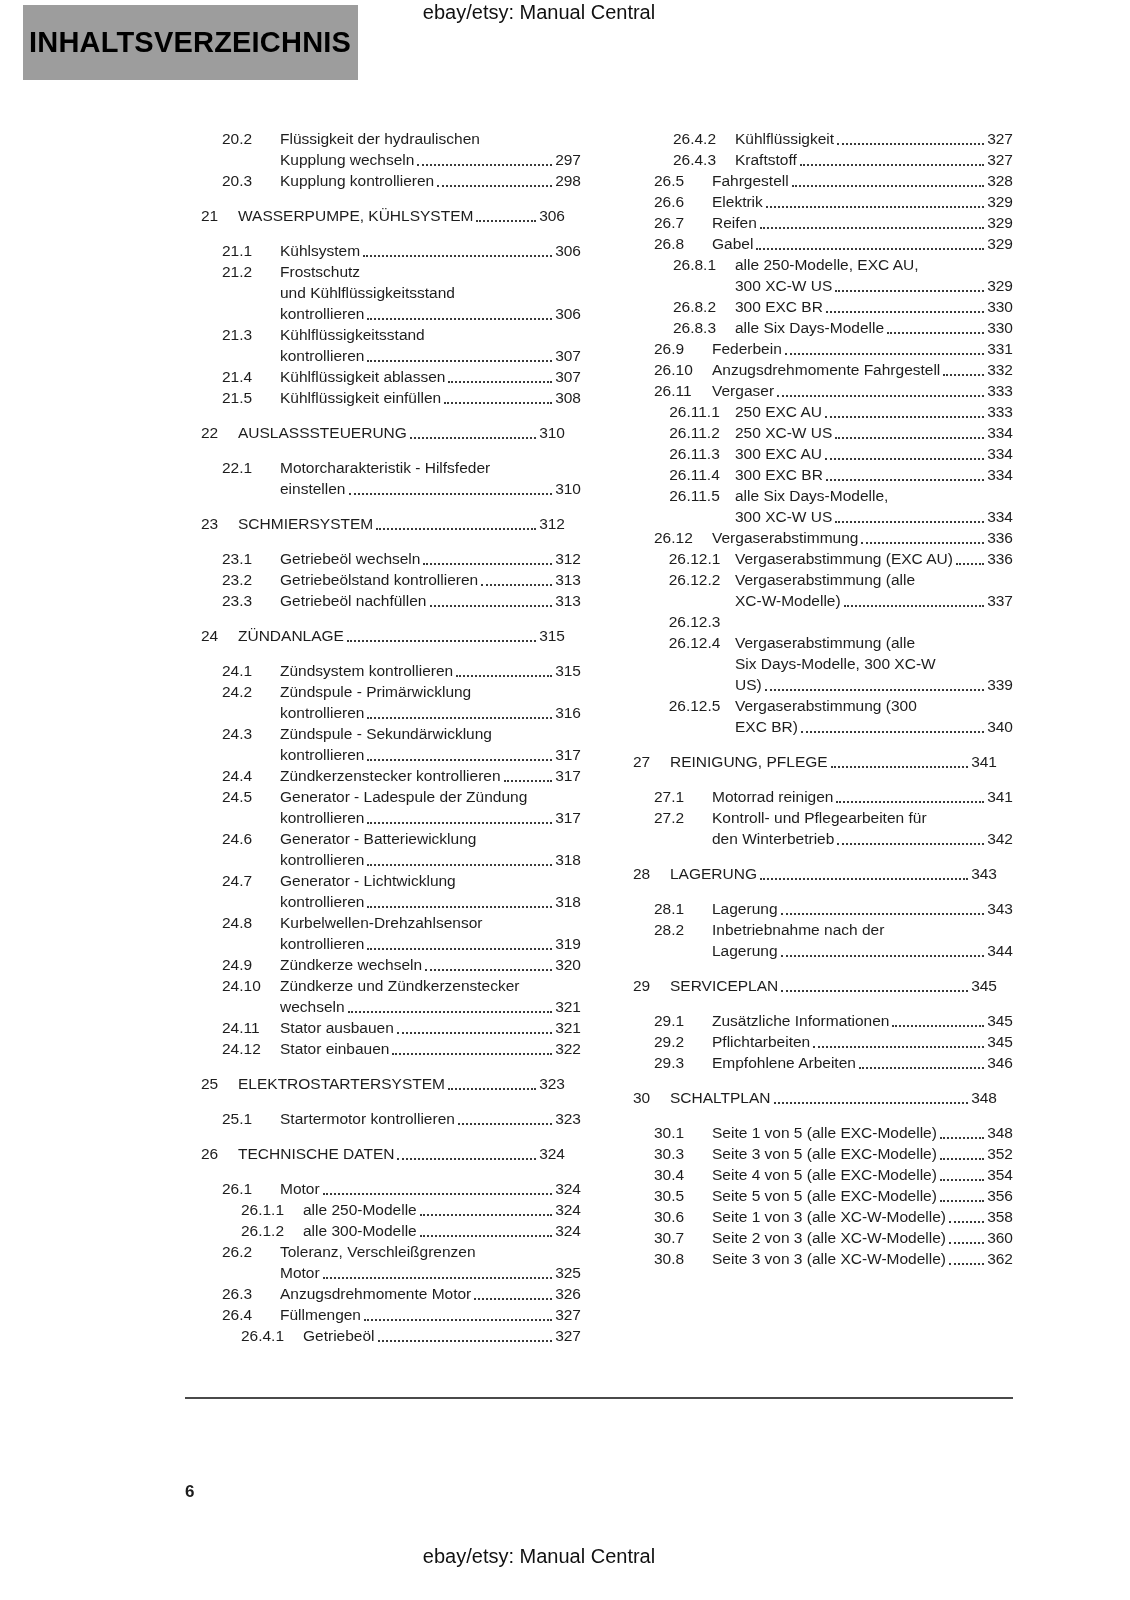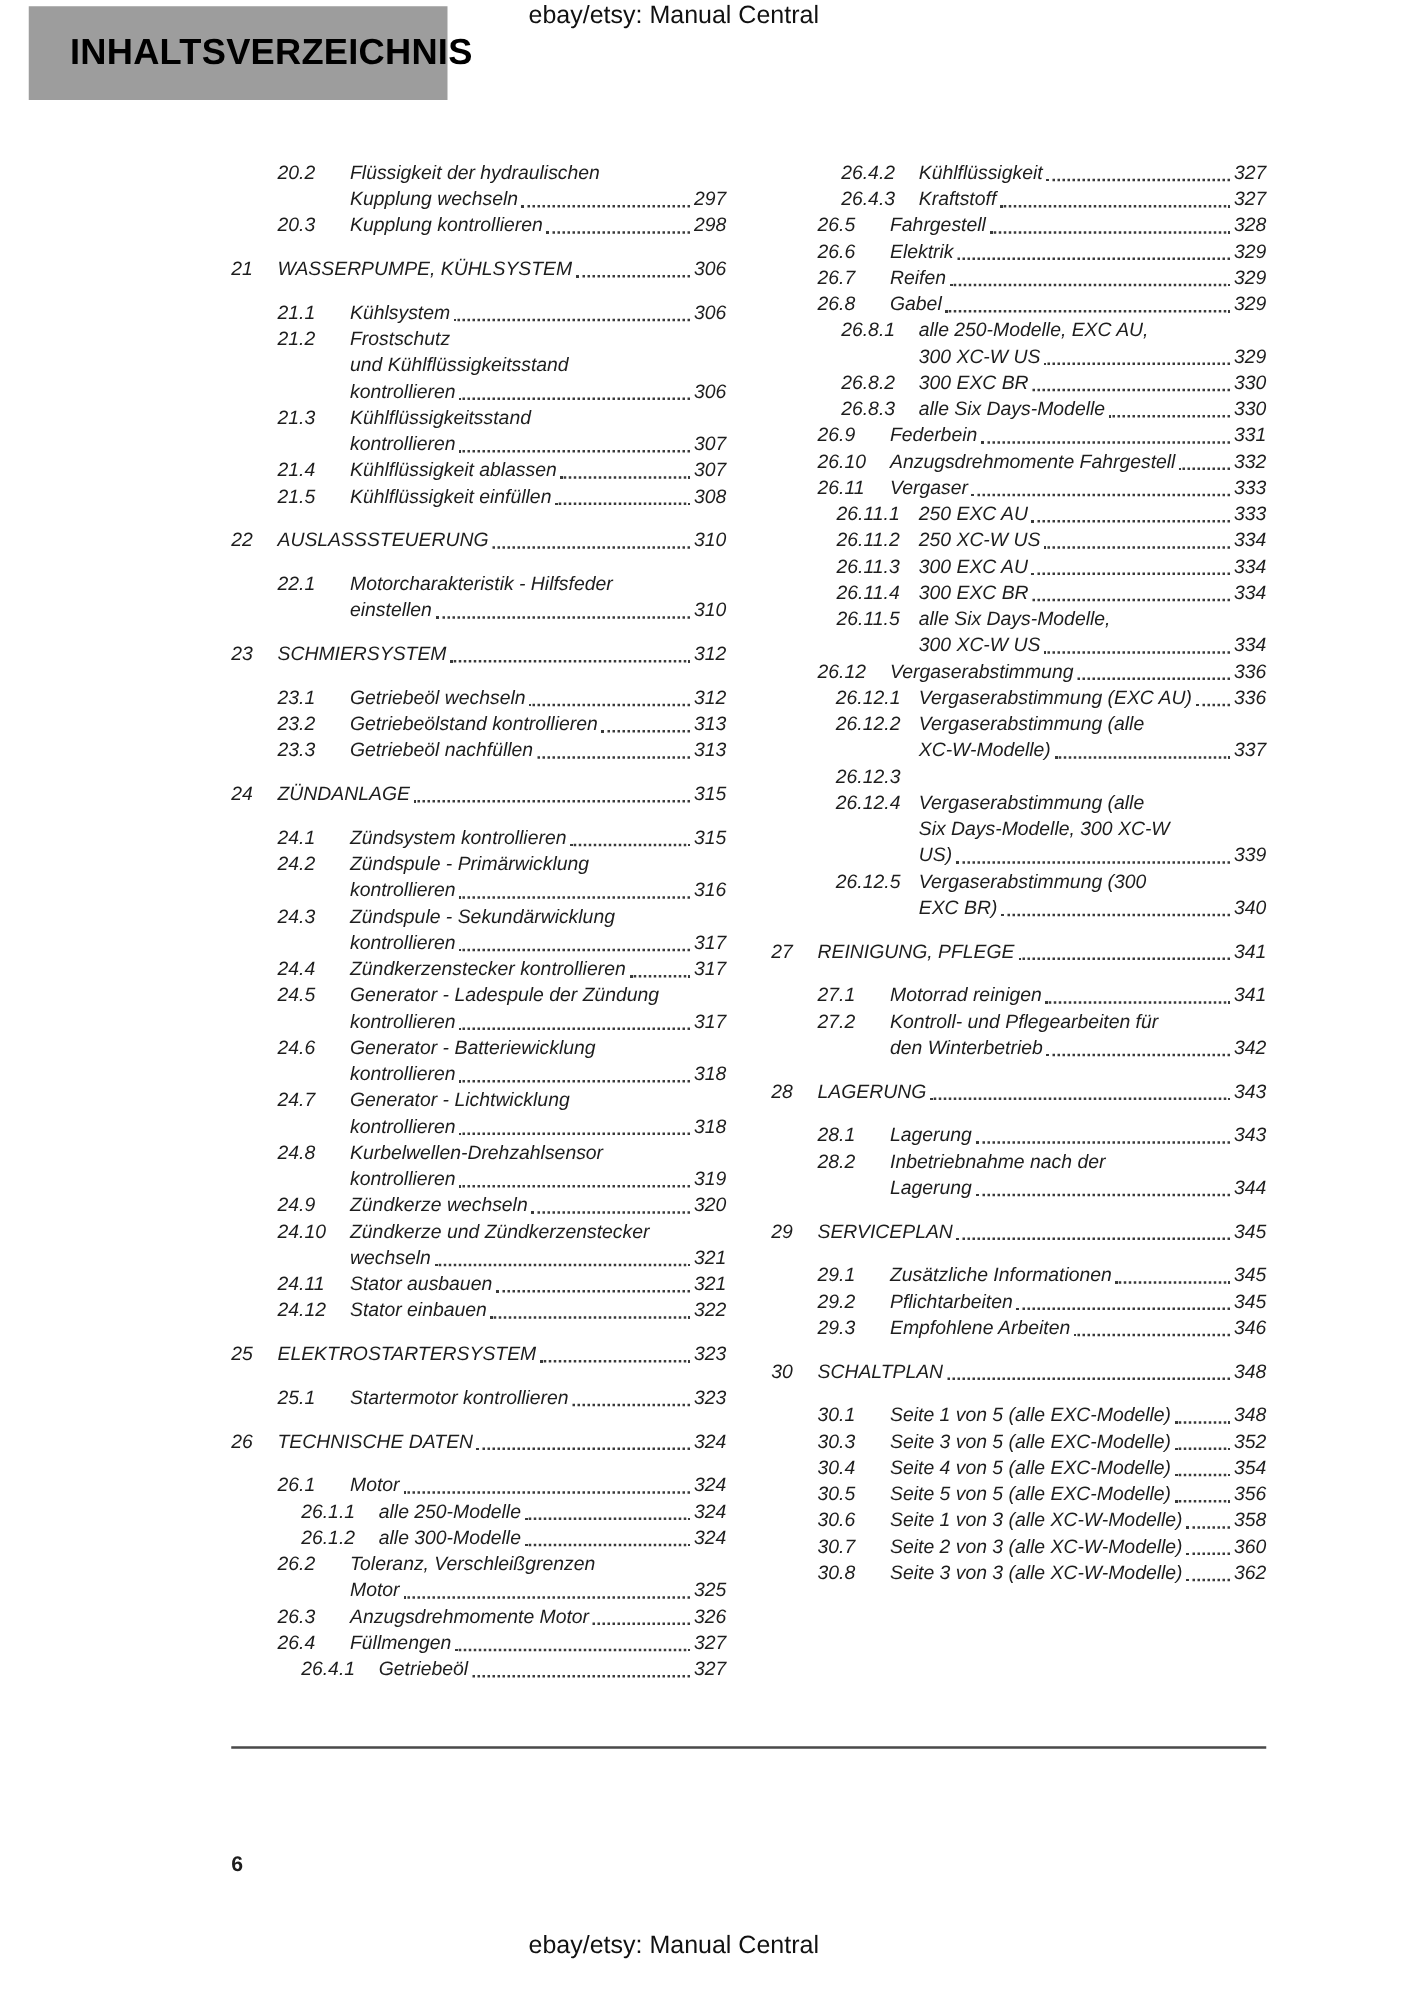--- a/index.html
+++ b/index.html
@@ -31,41 +31,39 @@
     display: flex;
     align-items: center;
     padding-left: 6px;
     box-sizing: border-box;
   }
   .header-box .heading {
     font-size: 29px;
     font-weight: bold;
     color: #000;
     letter-spacing: 0.2px;
-    margin-left: 27px;
   }
   .content {
     position: absolute;
     top: 128px; left: 185px;
     width: 828px;
     display: flex;
   }
   .col {
     width: 396px;
     display: flex;
     flex-direction: column;
-    font-style: italic;
   }
   .col-left { margin-right: 36px; }
   .entry {
     display: flex;
     font-size: 15.5px;
     line-height: 21px;
   }
-  .entry.lvl1 { margin: 14px 0; }
+  .entry.lvl1 { margin: 14px 16px; }
   .entry.lvl1 .num { width: 37px; flex: none; }
   .entry.lvl2, .entry.lvl3 { padding-left: 37px; }
   .entry.lvl2 .num { width: 58px; flex: none; }
   .entry.lvl3 .num { width: 81px; flex: none; text-align: center; }
   .title { flex: 1; min-width: 0; }
   .tline {
     display: flex;
     align-items: flex-end;
     white-space: nowrap;
   }

